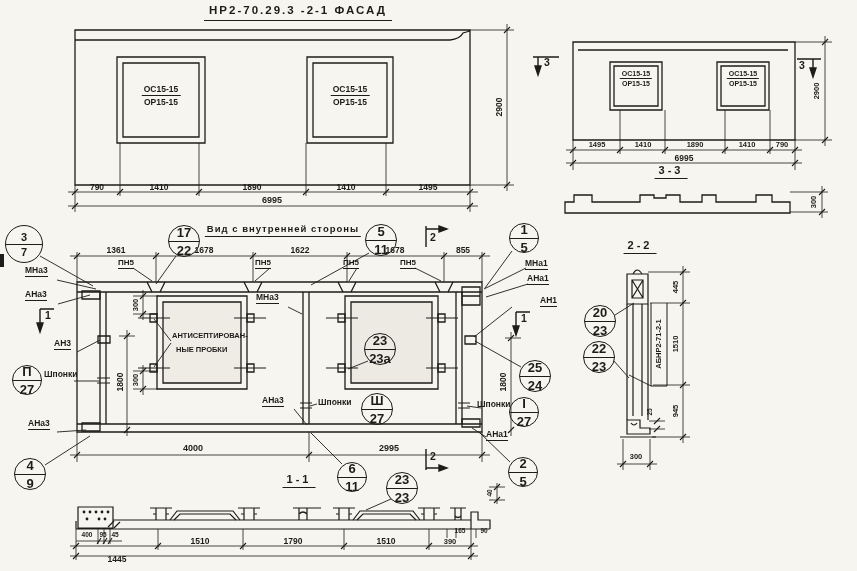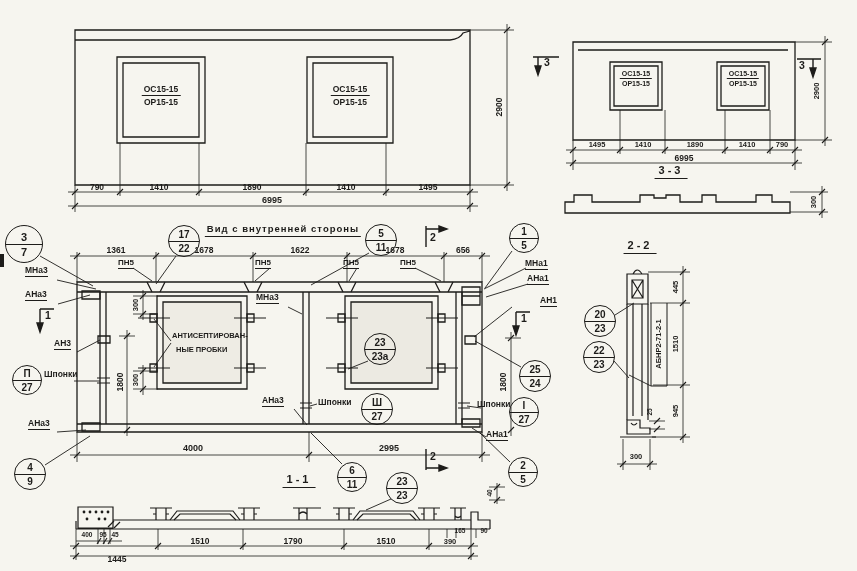--- a/index.html
+++ b/index.html
@@ -15,21 +15,21 @@
   .dim{font-size:8.5px;}
   .dimb{font-size:9px;}
   .dims{font-size:7.5px;}
   .dimxs{font-size:6.5px;}
   .dimv{transform:translate(-50%,-50%) rotate(-90deg);}
   .lbl{font-size:8.5px;border-bottom:1.1px solid #1d1c1a;padding-bottom:1px;}
   .lbln{font-size:8.5px;}
   .mk{font-size:10.5px;}
   .callout{position:absolute;border:1.4px solid #1d1c1a;border-radius:50%;
            display:flex;flex-direction:column;align-items:center;justify-content:center;
-           font-weight:700;font-size:10px;box-sizing:border-box;}
+           font-weight:700;font-size:13px;box-sizing:border-box;}
   .callout .ct{display:block;width:100%;text-align:center;border-bottom:1.2px solid #1d1c1a;padding-bottom:1px;}
   .callout .cb{display:block;width:100%;text-align:center;padding-top:1px;}
   .winfrac{position:absolute;transform:translateX(-50%);display:flex;flex-direction:column;
            align-items:center;font-weight:700;}
   .winfrac .wt{border-bottom:1.2px solid #1d1c1a;padding:0 2px 1px;}
   .winfrac .wb{padding-top:1px;}
   .f9{font-size:8.5px;} .f7{font-size:7px;}
 </style>
 </head>
 <body>
@@ -150,20 +150,21 @@
         <polygon points="37,323 43,323 40,332"></polygon>
     <path d="M516,312 V332 M516,312 H530" fill="none"></path>
         <polygon points="513,326 519,326 516,335"></polygon>
     <path d="M426,226 V247 M426,229 H440" fill="none"></path>
         <polygon points="439,226 439,232 447,229"></polygon>
     <path d="M426,449 V470 M426,468 H440" fill="none"></path>
         <polygon points="439,465 439,471 447,468"></polygon>
   </g>
 </svg>
 
+<span class="t title ctr" style="left:298px;top:5px;">НР2-70.29.3 -2-1 ФАСАД</span>
 <span class="t ptitle ctr" style="left:283px;top:224px;">Вид с внутренней стороны</span>
 <span class="t sec ctr" style="left:671px;top:165px;">3-3</span>
 <span class="t sec ctr" style="left:299px;top:474px;">1-1</span>
 <span class="t sec ctr" style="left:640px;top:240px;">2-2</span>
 
 <div class="winfrac f9" style="left:161px;top:84px;">
   <span class="wt">ОС15-15</span>
   <span class="wb">ОР15-15</span>
 </div>
 <div class="winfrac f9" style="left:350px;top:84px;">
@@ -196,21 +197,21 @@
 <span class="t dim ctr" style="left:684px;top:154px;">6995</span>
 <span class="t dims dimv" style="left:817px;top:91px;">2900</span>
 <span class="t dims dimv" style="left:814px;top:202px;">300</span>
 <span class="t mk" style="left:544px;top:57px;">3</span>
 <span class="t mk" style="left:799px;top:60px;">3</span>
 
 <span class="t dim ctr" style="left:116px;top:246px;text-align:right;">1361</span>
 <span class="t dim ctr" style="left:204px;top:246px;">1678</span>
 <span class="t dim ctr" style="left:300px;top:246px;">1622</span>
 <span class="t dim ctr" style="left:395px;top:246px;">1678</span>
-<span class="t dim ctr" style="left:463px;top:246px;">656</span>
+<span class="t dim ctr" style="left:463px;top:246px;">855</span>
 <span class="t lbl" style="left:118px;top:259px;font-size:8px;">ПН5</span>
 <span class="t lbl" style="left:255px;top:259px;font-size:8px;">ПН5</span>
 <span class="t lbl" style="left:343px;top:259px;font-size:8px;">ПН5</span>
 <span class="t lbl" style="left:400px;top:259px;font-size:8px;">ПН5</span>
 
 <span class="t lbl" style="left:25px;top:266px;">МНа3</span>
 <span class="t lbl" style="left:25px;top:290px;">АНа3</span>
 <span class="t lbl" style="left:54px;top:339px;">АН3</span>
 <span class="t lbln" style="left:44px;top:370px;">Шпонки</span>
 <span class="t lbl" style="left:28px;top:419px;">АНа3</span>

